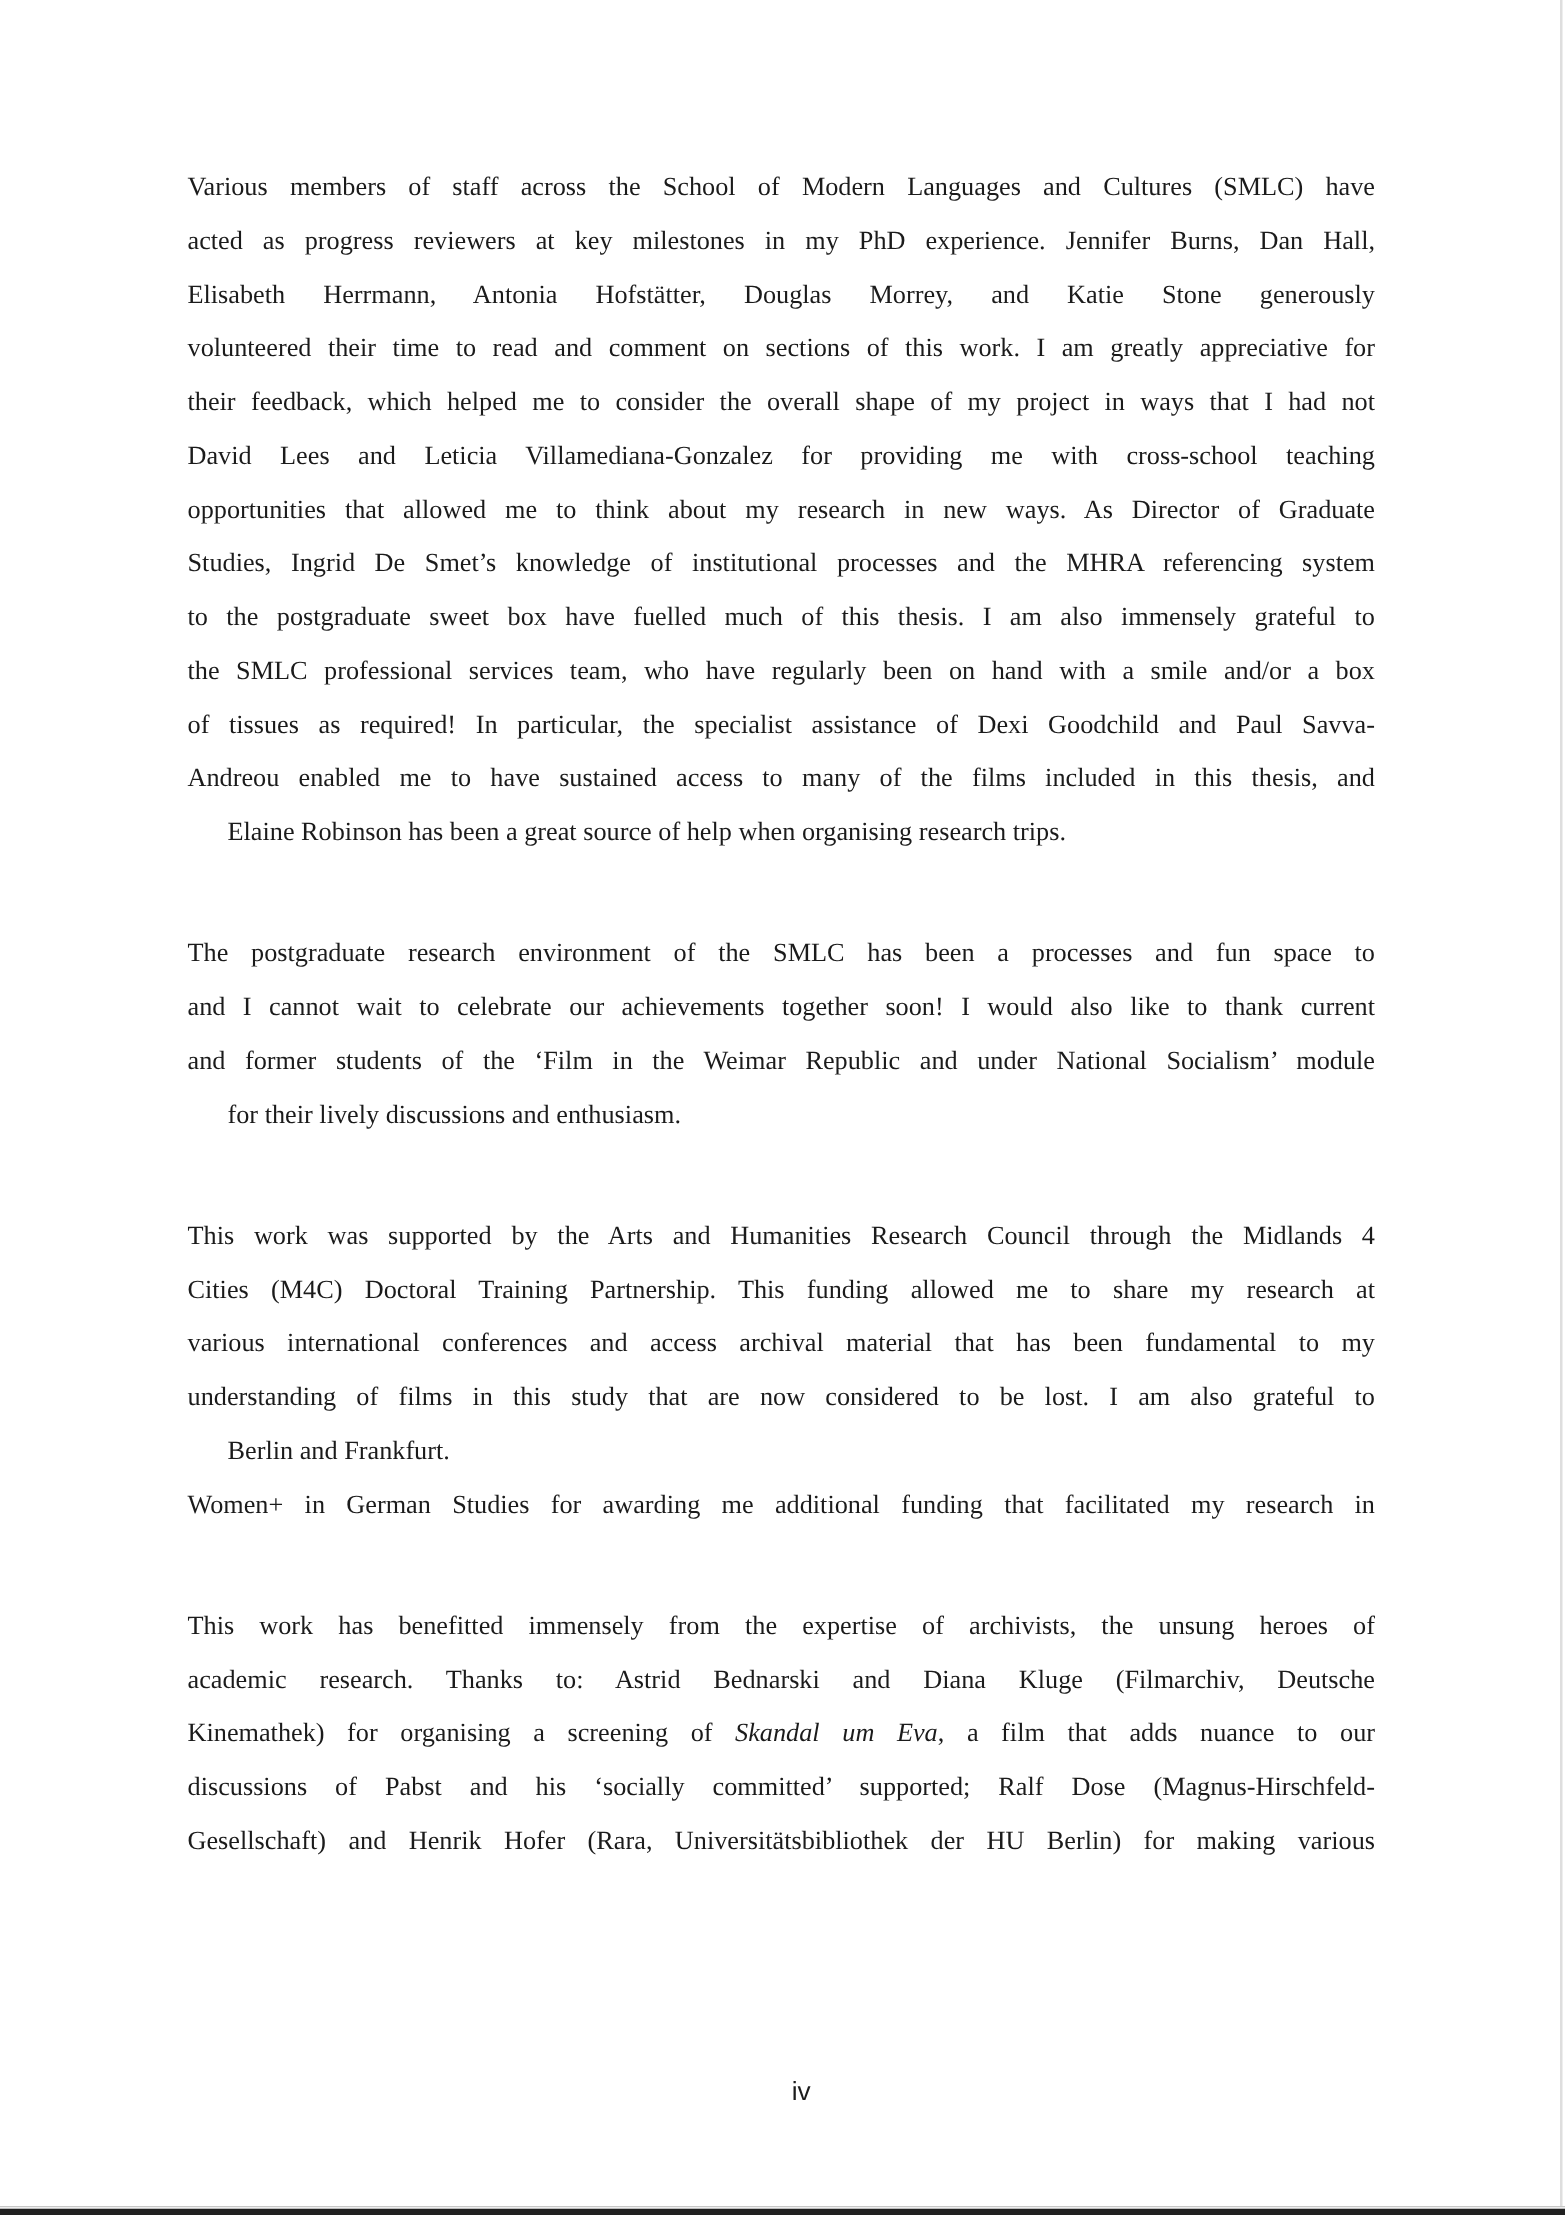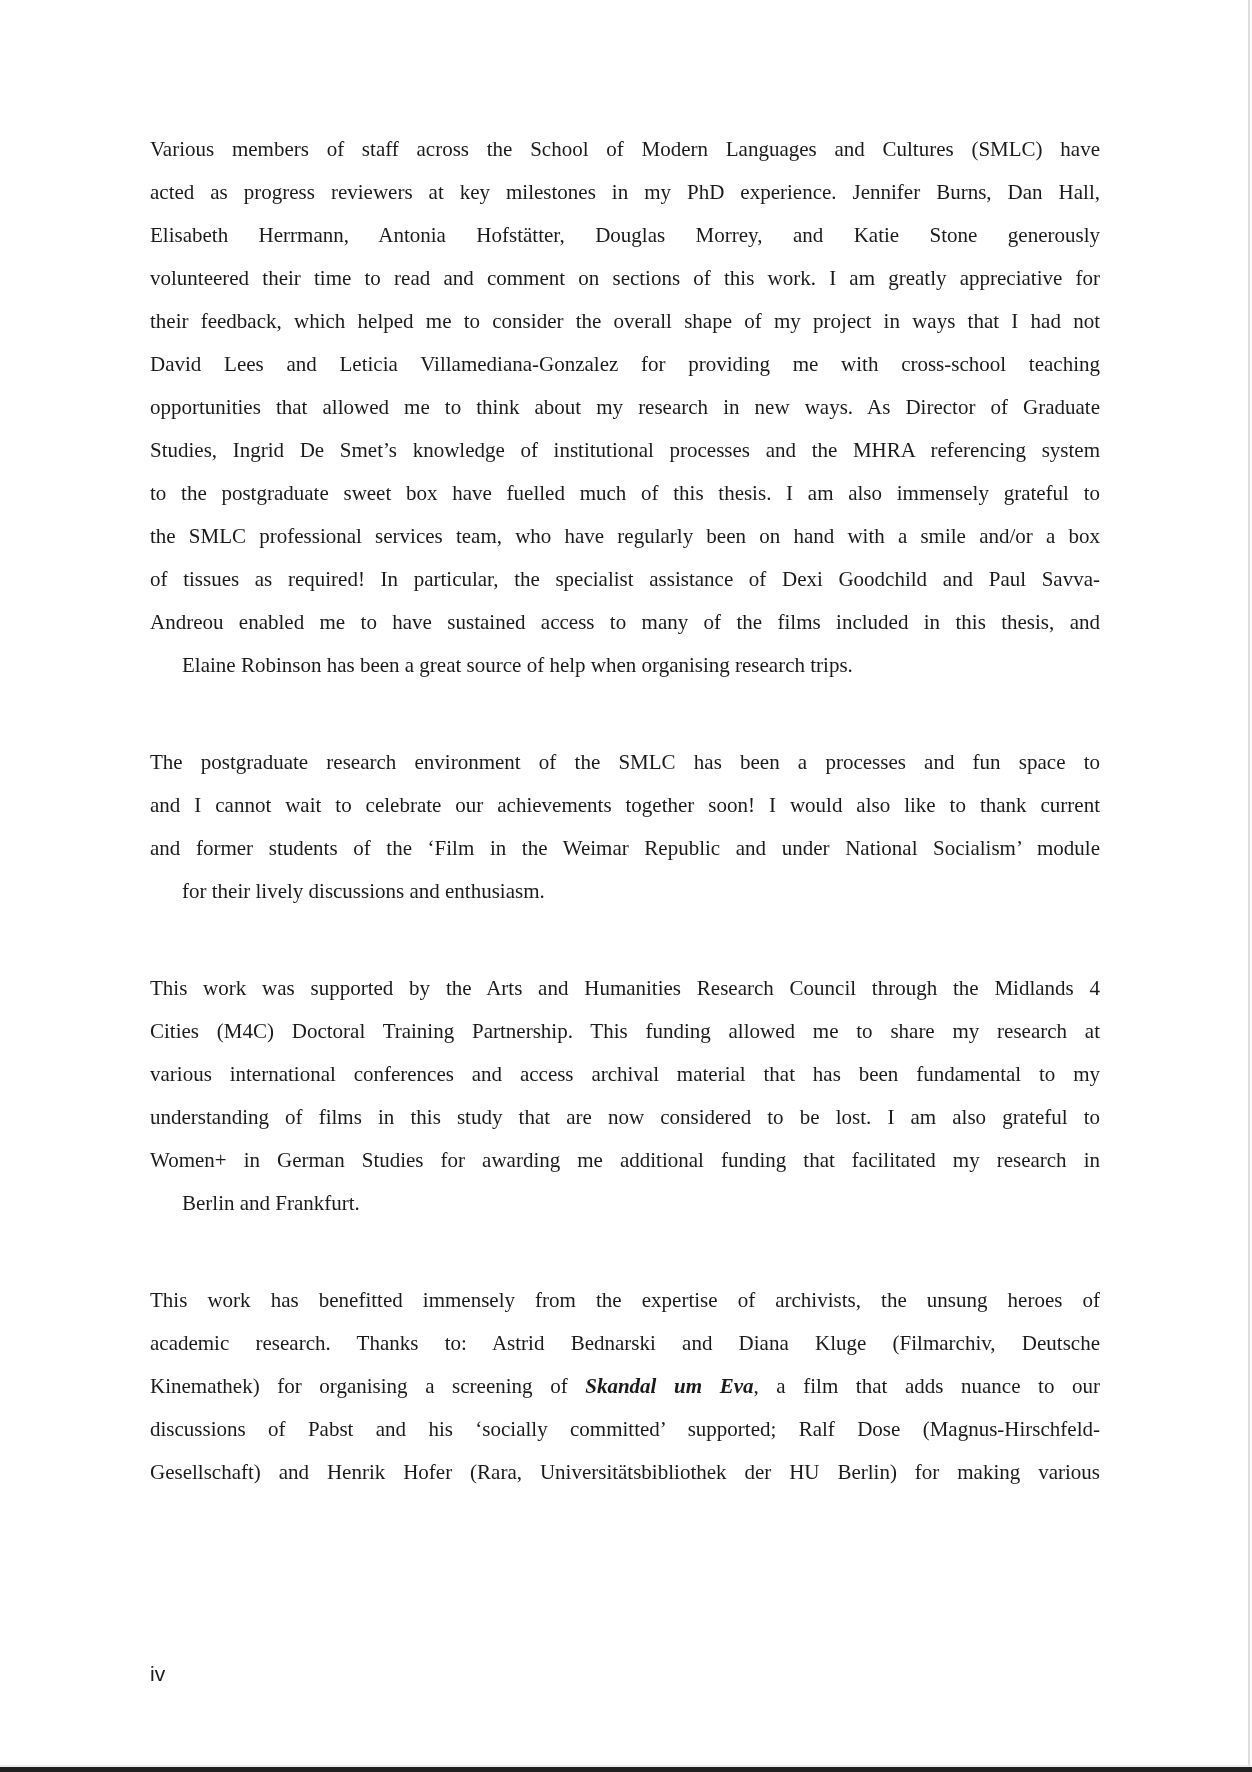--- a/index.html
+++ b/index.html
@@ -34,28 +34,27 @@
     text-align: justify;
     text-align-last: justify;
   }
   .line.last {
     text-align: left;
     text-align-last: left;
     margin-left: 32px;
   }
   .italic {
     font-style: italic;
-    font-weight: bold;
   }
   .page-number {
     position: absolute;
-    left: 150px;
+    left: 166px;
     top: 1662px;
     width: 950px;
-    text-align: left;
+    text-align: center;
     font-family: "Liberation Sans", sans-serif;
     font-size: 21px;
     color: var(--text, #222222);
   }
   .right-edge {
     position: absolute;
     top: 0;
     right: 2px;
     width: 2px;
     height: 1772px;
@@ -95,22 +94,22 @@
         <div class="line"><span>The postgraduate research environment of the SMLC has been a processes and fun space to</span></div>
         <div class="line"><span>and I cannot wait to celebrate our achievements together soon! I would also like to thank current</span></div>
         <div class="line"><span>and former students of the ‘Film in the Weimar Republic and under National Socialism’ module</span></div>
         <div class="line last"><span>for their lively discussions and enthusiasm.</span></div>
       </div>
       <div class="paragraph">
         <div class="line"><span>This work was supported by the Arts and Humanities Research Council through the Midlands 4</span></div>
         <div class="line"><span>Cities (M4C) Doctoral Training Partnership. This funding allowed me to share my research at</span></div>
         <div class="line"><span>various international conferences and access archival material that has been fundamental to my</span></div>
         <div class="line"><span>understanding of films in this study that are now considered to be lost. I am also grateful to</span></div>
+        <div class="line last"><span>Berlin and Frankfurt.</span></div>
         <div class="line"><span>Women+ in German Studies for awarding me additional funding that facilitated my research in</span></div>
-        <div class="line last"><span>Berlin and Frankfurt.</span></div>
       </div>
       <div class="paragraph">
         <div class="line"><span>This work has benefitted immensely from the expertise of archivists, the unsung heroes of</span></div>
         <div class="line"><span>academic research. Thanks to: Astrid Bednarski and Diana Kluge (Filmarchiv, Deutsche</span></div>
         <div class="line"><span>Kinemathek) for organising a screening of </span><span class="italic">Skandal um Eva</span><span>, a film that adds nuance to our</span></div>
         <div class="line"><span>discussions of Pabst and his ‘socially committed’ supported; Ralf Dose (Magnus-Hirschfeld-</span></div>
         <div class="line"><span>Gesellschaft) and Henrik Hofer (Rara, Universitätsbibliothek der HU Berlin) for making various</span></div>
       </div>
     </main>
   <div class="page-number">iv</div>

